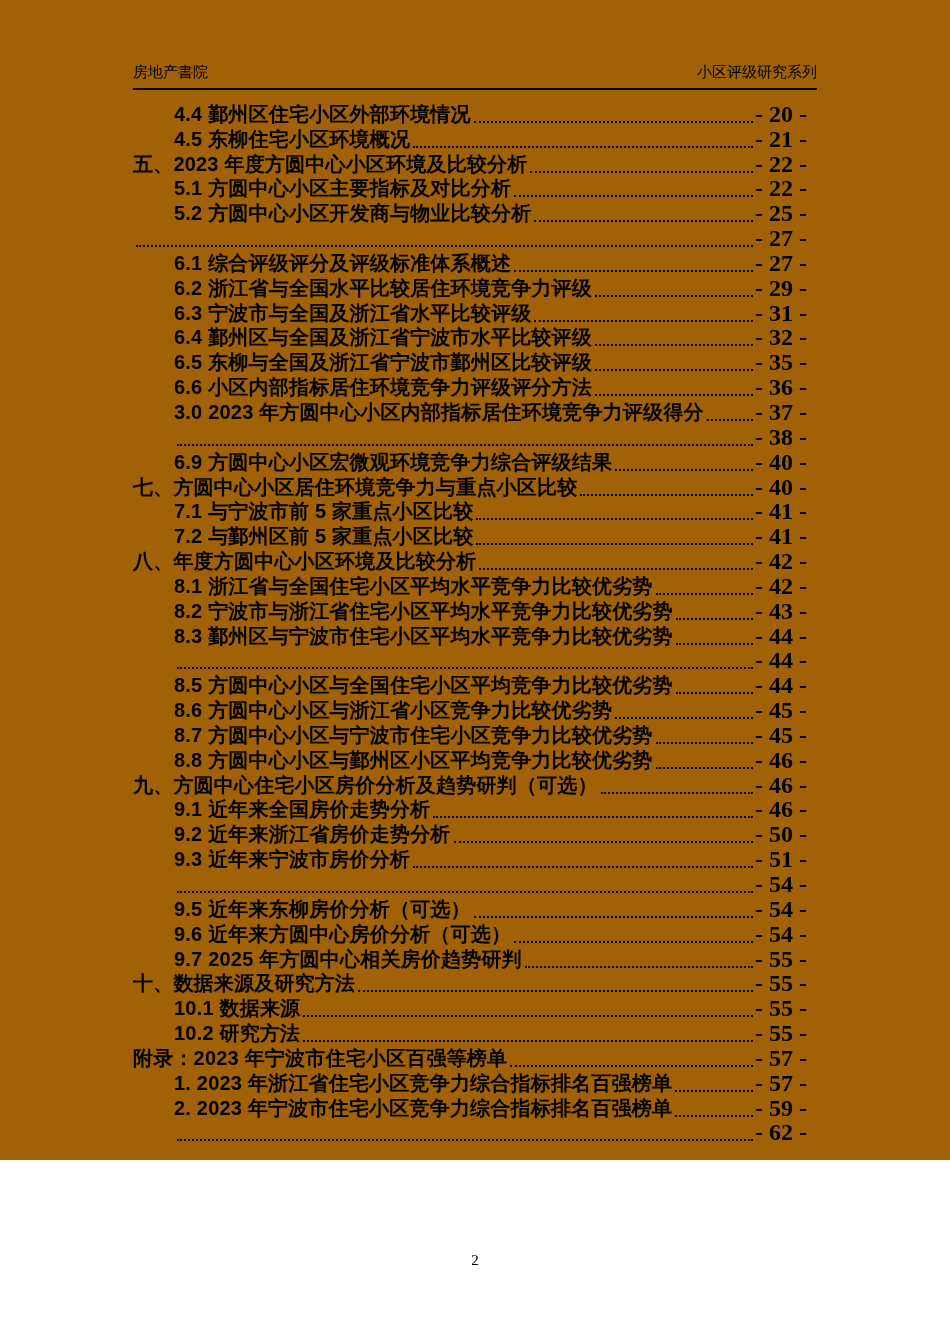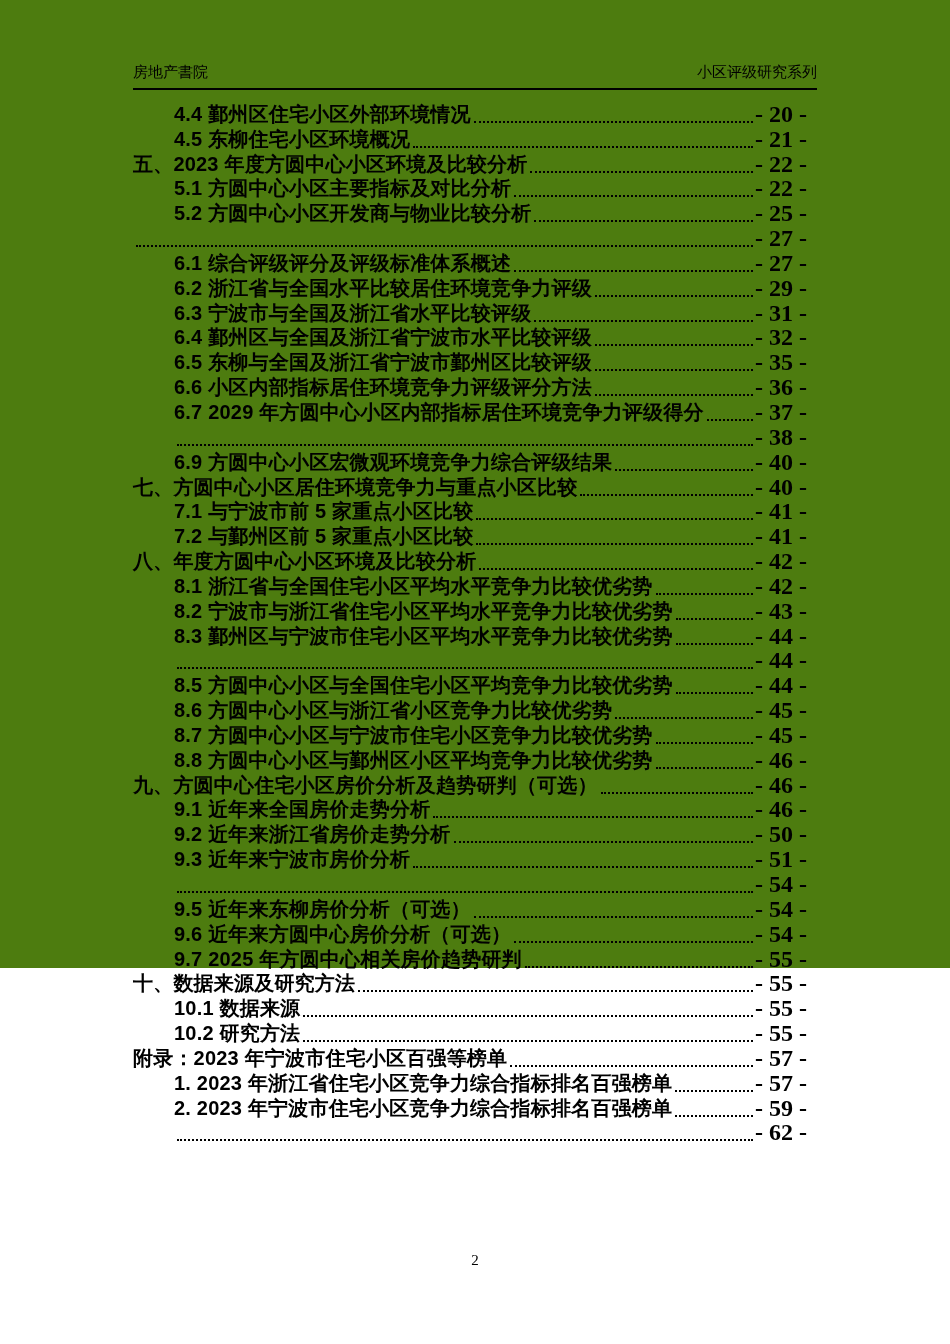--- a/index.html
+++ b/index.html
@@ -8,22 +8,22 @@
     background: #ffffff;
     width: 950px;
     height: 1344px;
     overflow: hidden;
     font-family: "Liberation Sans", "DejaVu Sans", sans-serif;
     color: #000000;
   }
   .page {
     position: relative;
     width: 950px;
-    height: 968px;
-    background: #4d7c0f;
+    height: 1160px;
+    background: #a16207;
   }
   .header {
     position: absolute;
     left: 133px;
     right: 133px;
     top: 63px;
     display: flex;
     justify-content: space-between;
     align-items: flex-end;
     font-size: 15px;
@@ -139,21 +139,21 @@
         <span class="toc-label">6.5 东柳与全国及浙江省宁波市鄞州区比较评级</span>
         <span class="toc-dots"></span>
         <span class="toc-page">- 35 -</span>
       </div>
       <div class="toc-row lvl1">
         <span class="toc-label">6.6 小区内部指标居住环境竞争力评级评分方法</span>
         <span class="toc-dots"></span>
         <span class="toc-page">- 36 -</span>
       </div>
       <div class="toc-row lvl1">
-        <span class="toc-label">6.7 2029 年方圆中心小区内部指标居住环境竞争力评级得分</span>
+        <span class="toc-label">3.0 2023 年方圆中心小区内部指标居住环境竞争力评级得分</span>
         <span class="toc-dots"></span>
         <span class="toc-page">- 37 -</span>
       </div>
       <div class="toc-row lvl1">
         <span class="toc-dots"></span>
         <span class="toc-page">- 38 -</span>
       </div>
       <div class="toc-row lvl1">
         <span class="toc-label">6.9 方圆中心小区宏微观环境竞争力综合评级结果</span>
         <span class="toc-dots"></span>

